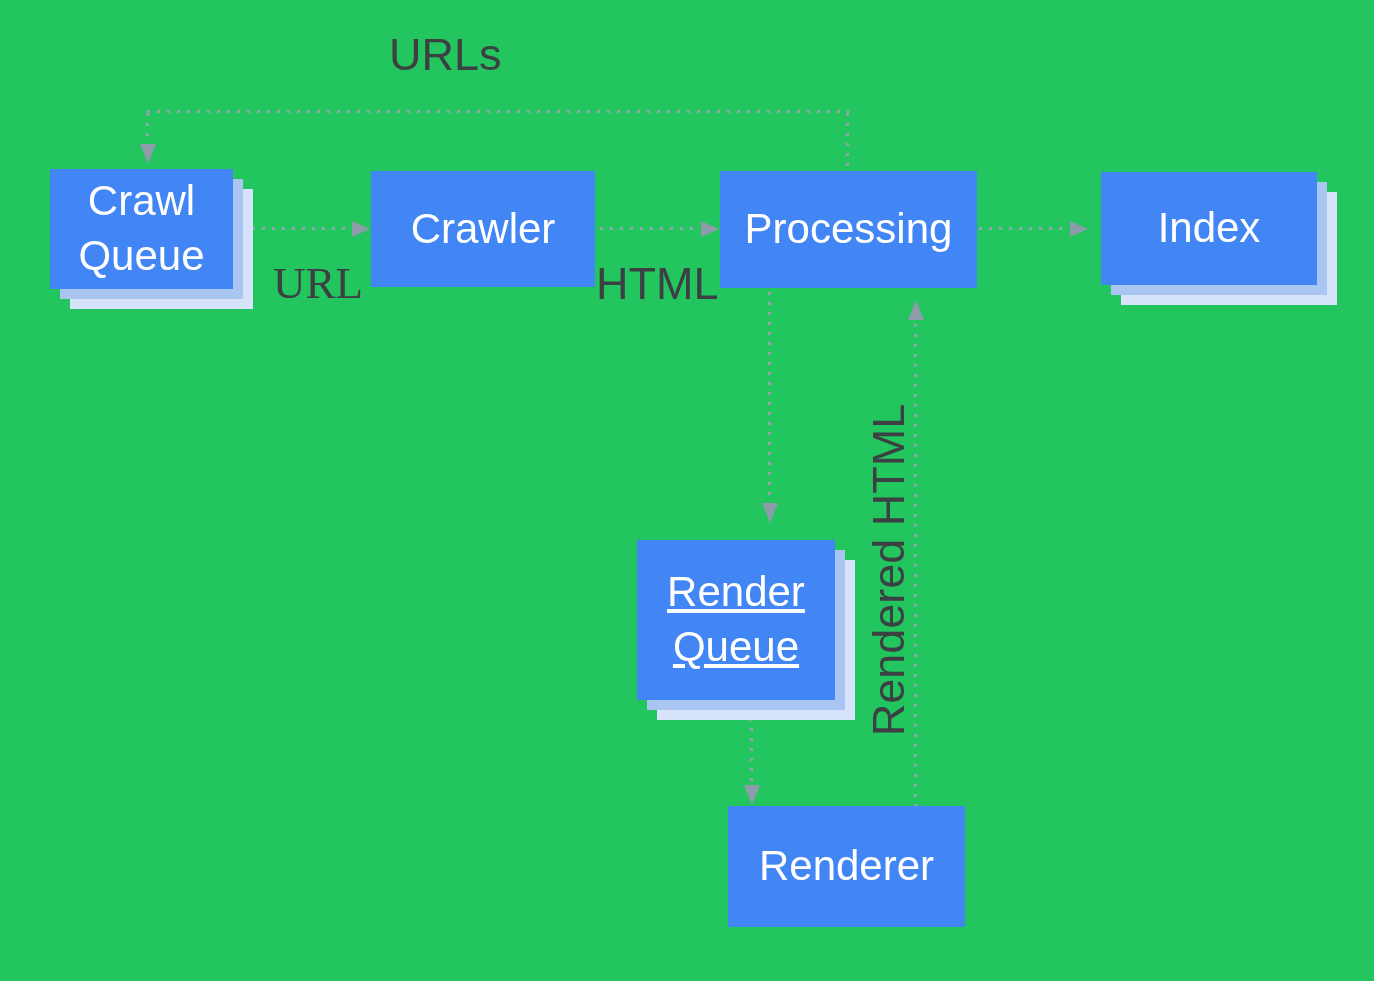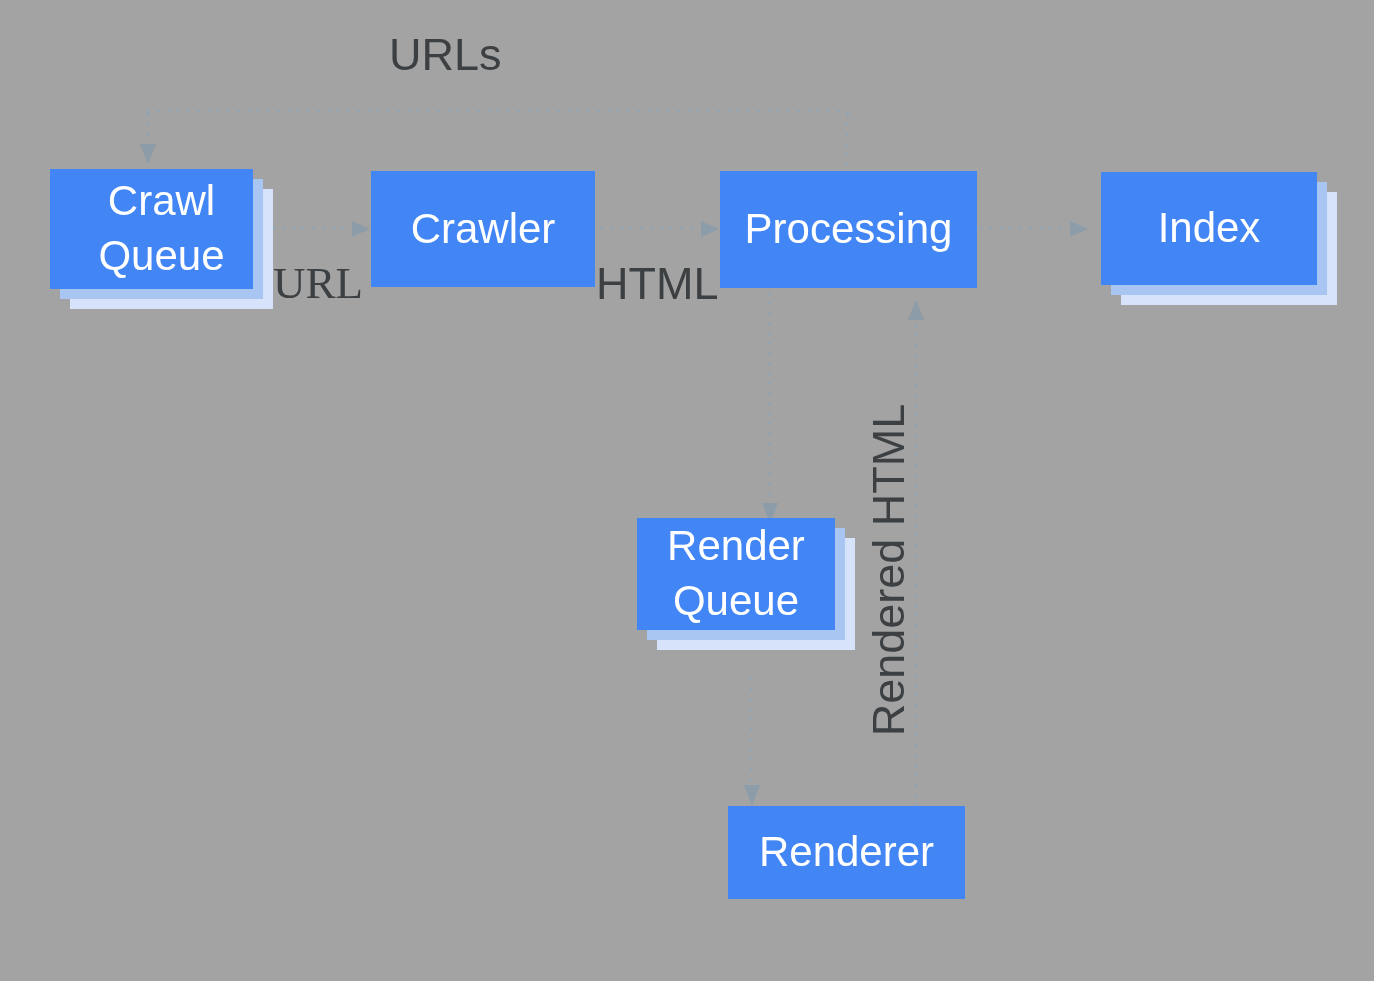--- a/index.html
+++ b/index.html
@@ -8,21 +8,21 @@
     --shadow-inner:#A9C5F2;
     --shadow-outer:#D7E2FB;
     --dot:#94A3B0;
     --arrow:#8C9CA9;
     --label:#3C4043;
   }
   html,body{margin:0;padding:0;background:#FFFFFF;}
   #canvas{
     position:relative;
     width:1374px;height:981px;
-    background:#a3a3a3;
+    background:#22c55e;
     font-family:"Liberation Sans", sans-serif;
     overflow:hidden;
   }
   .node{
     position:absolute;
     background:var(--node-fill);
     color:var(--node-text);
     display:flex;align-items:center;justify-content:center;
     text-align:center;
     font-size:42px;line-height:1.3;font-weight:400;
@@ -77,37 +77,37 @@
   <div class="dots-v" style="left:768px;top:292px;height:208px;"></div>
   <div class="tri tri-down" style="left:762px;top:503px;"></div>
 
   <div class="dots-v" style="left:750px;top:678px;height:103px;"></div>
   <div class="tri tri-down" style="left:744px;top:785px;"></div>
 
   <div class="dots-v" style="left:914px;top:324px;height:482px;"></div>
   <div class="tri tri-up" style="left:908px;top:300px;"></div>
   <span class="edge-label vertical" style="left:888px;top:570px;">Rendered HTML</span>
 
-  <div class="node shadowed" style="left:50px;top:169px;width:183px;height:120px;padding-left:20px;">
+  <div class="node shadowed" style="left:50px;top:169px;width:183px;height:120px;">
     <span class="node-label">Crawl Queue</span>
   </div>
 
   <div class="node" style="left:371px;top:171px;width:224px;height:116px;">
     <span class="node-label">Crawler</span>
   </div>
 
   <div class="node" style="left:720px;top:171px;width:257px;height:117px;">
     <span class="node-label">Processing</span>
   </div>
 
   <div class="node shadowed" style="left:1089px;top:172px;width:216px;height:113px;margin-left:12px;">
     <span class="node-label">Index</span>
   </div>
 
-  <div class="node shadowed" style="left:637px;top:518px;width:198px;height:112px;">
+  <div class="node shadowed" style="left:637px;top:540px;width:198px;height:160px;text-decoration:underline;">
     <span class="node-label">Render Queue</span>
   </div>
 
-  <div class="node" style="left:728px;top:806px;width:237px;height:93px;">
+  <div class="node" style="left:728px;top:806px;width:237px;height:121px;">
     <span class="node-label">Renderer</span>
   </div>
 
 </div>
 
 </body></html>

